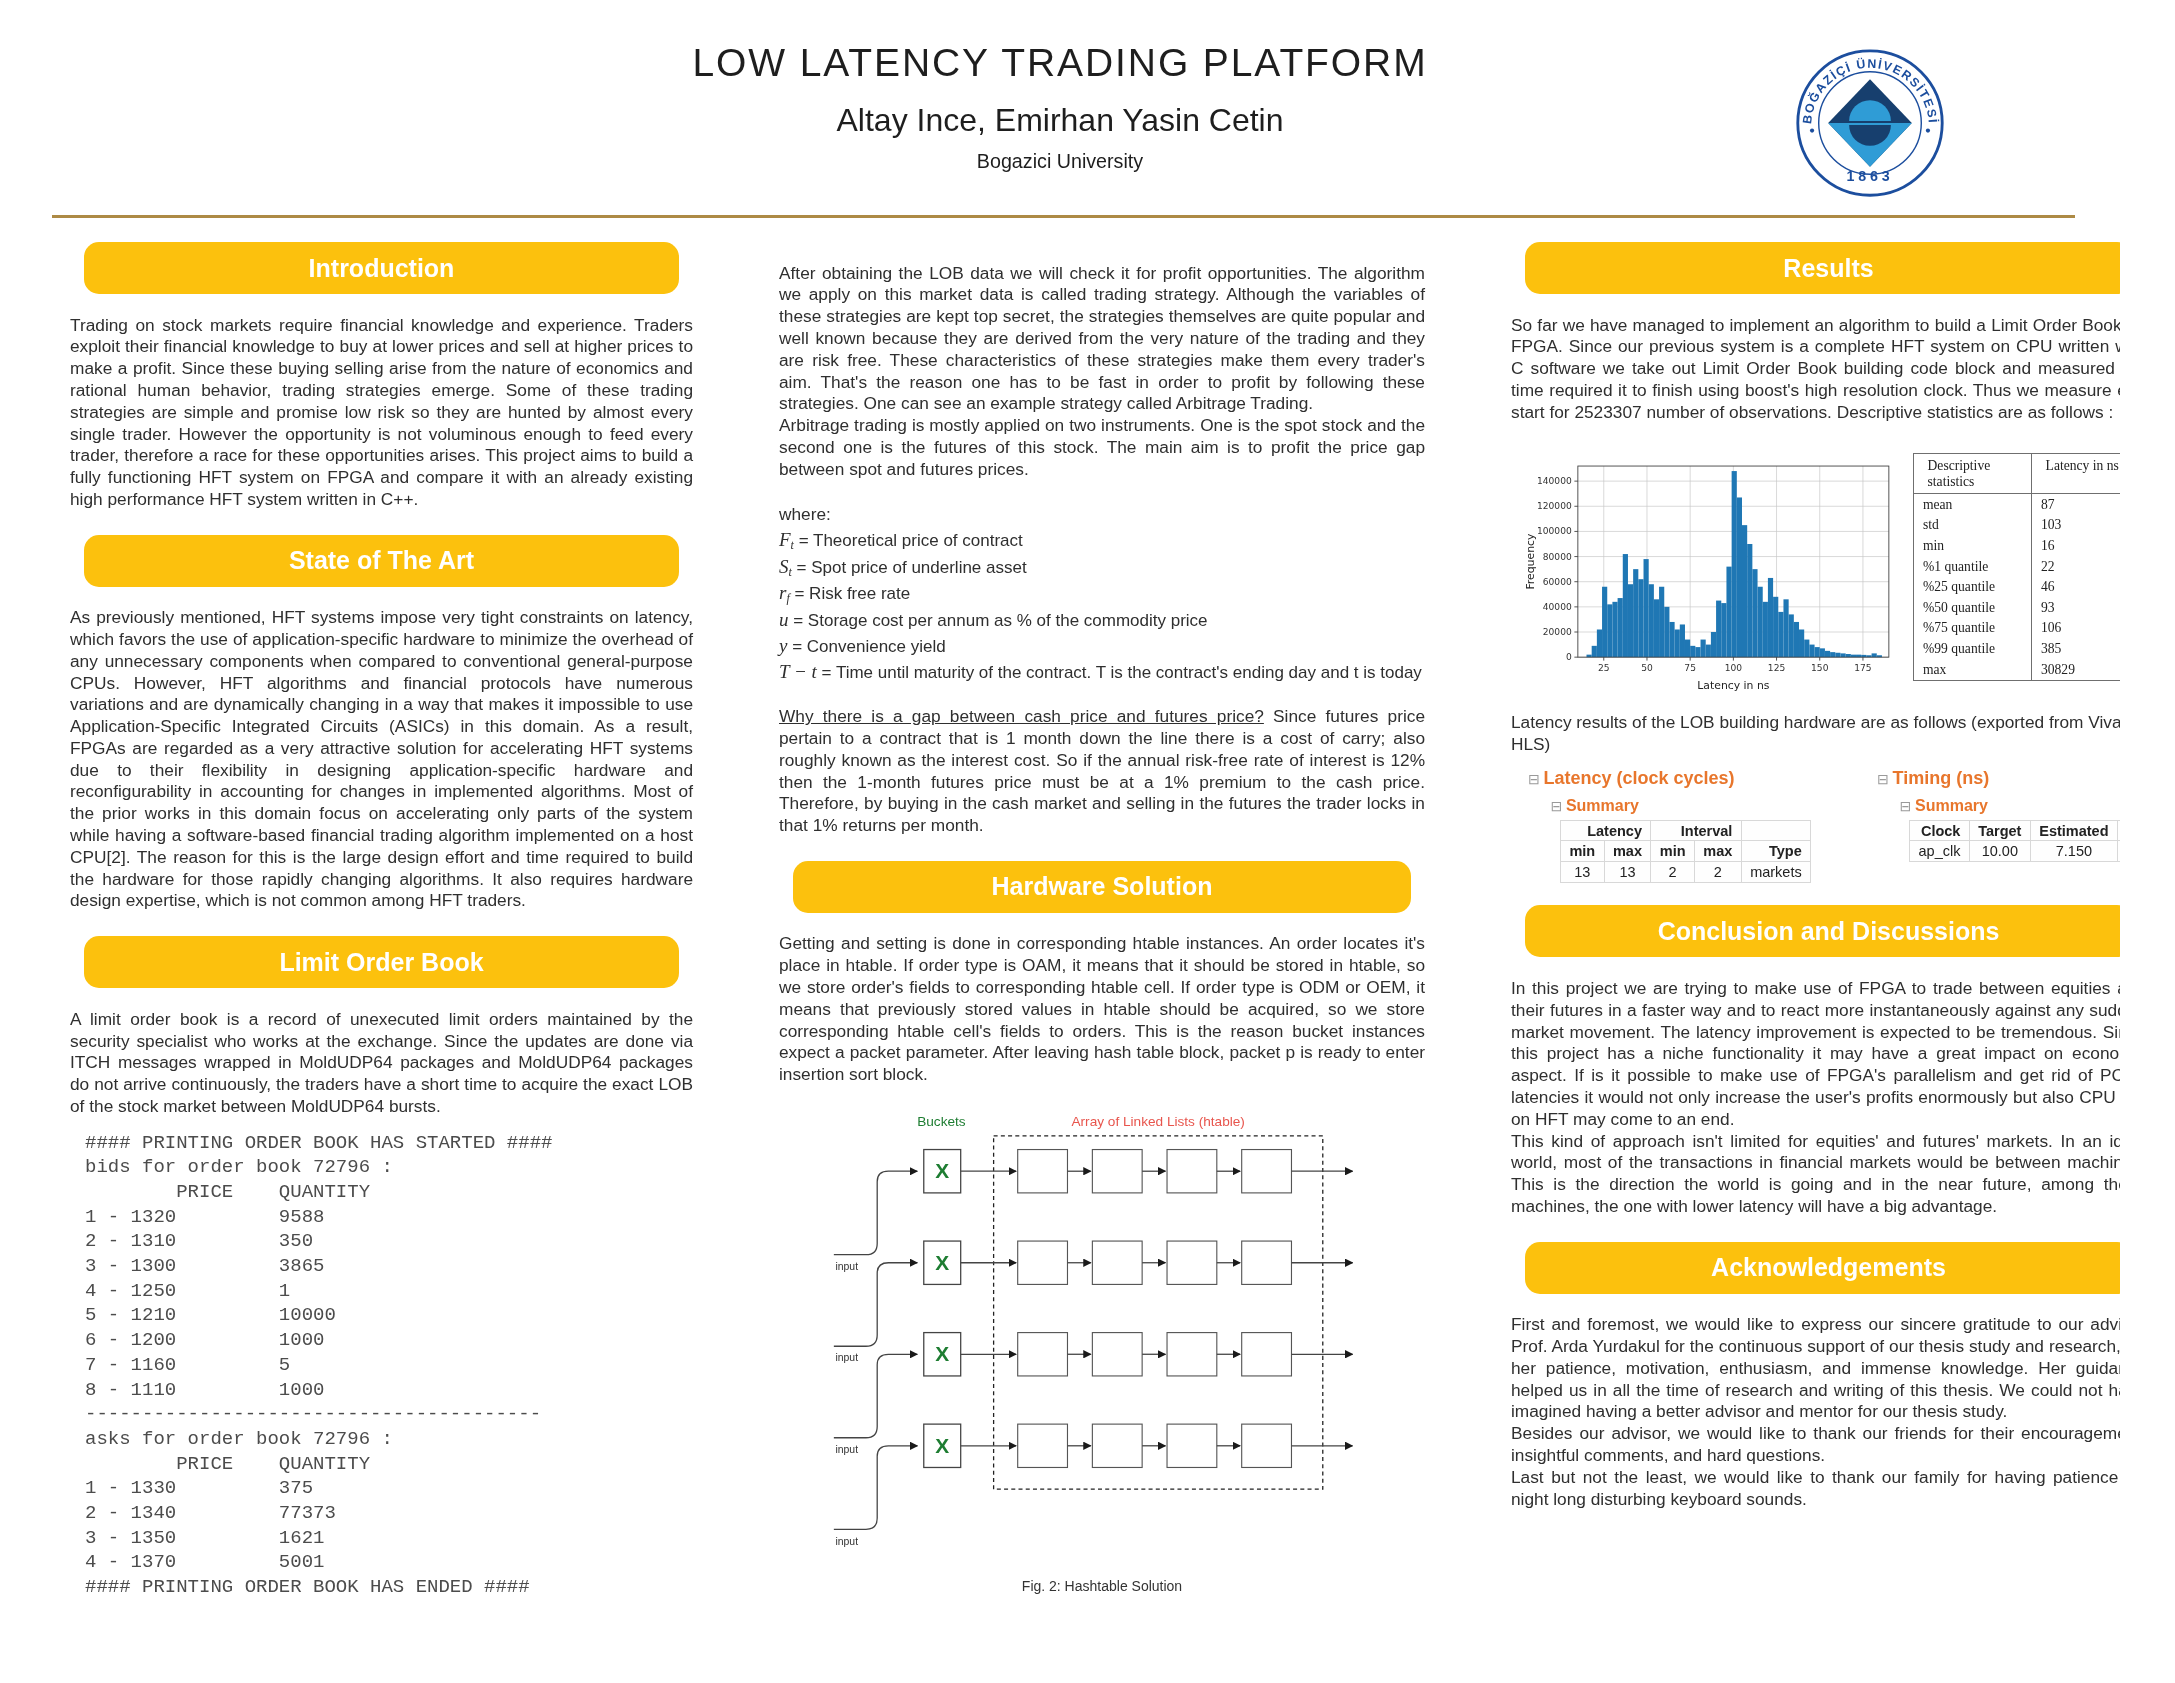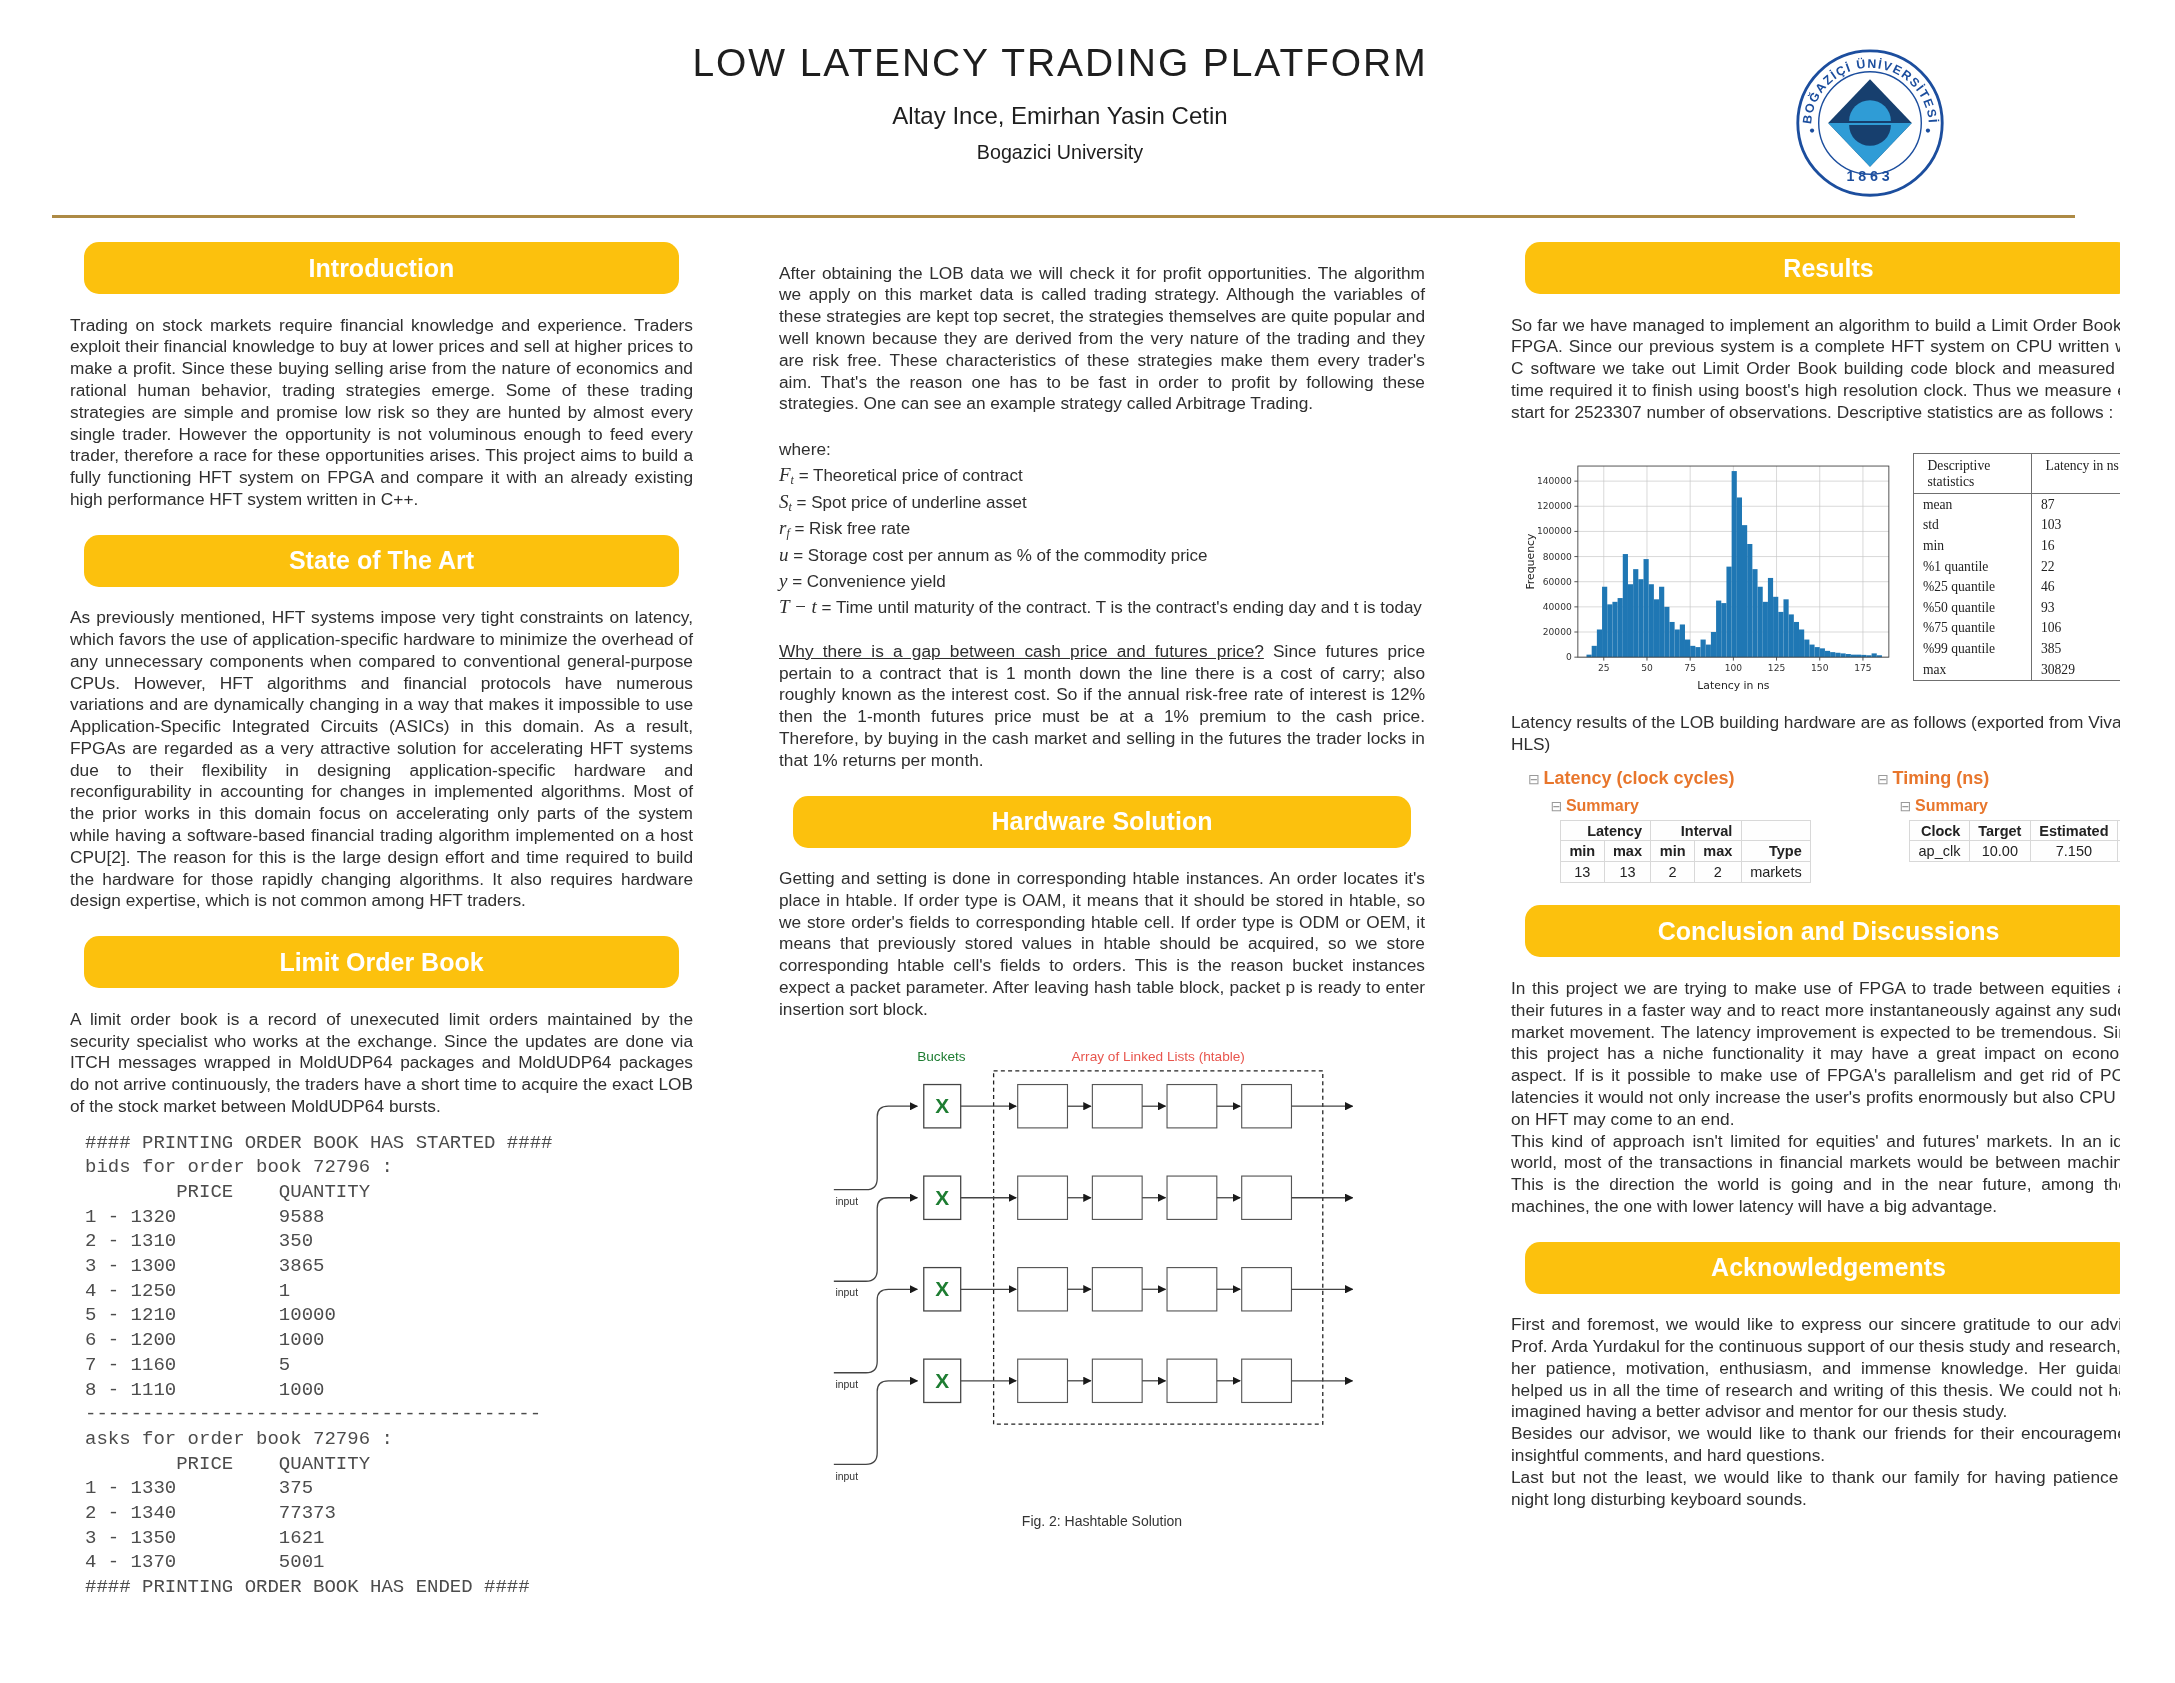--- a/index.html
+++ b/index.html
@@ -1,21 +1,21 @@
 <!DOCTYPE html>
 <html style="font-size:15px"><head>
 <meta charset="utf-8">
 <style>
   html,body{margin:0;padding:0;background:#ffffff;}
   .poster{position:relative;width:2120px;height:1684px;background:#fff;overflow:hidden;
           font-family:"Liberation Sans",sans-serif;color:#2f2f2f;}
   
   .masthead{text-align:center;padding-top:41px;}
   .title{font-size:39px;letter-spacing:1.9px;color:#1e1e1e;font-weight:normal;}
-  .authors{font-size:24px;color:#1e1e1e;margin-top:17px;}
+  .authors{font-size:32px;color:#1e1e1e;margin-top:17px;}
   .affiliation{font-size:19.7px;color:#1e1e1e;margin-top:11.2px;}
   .rule{position:absolute;left:52px;right:45px;top:215px;height:2.8px;background:#AD8A45;}
   .logo{position:absolute;top:47px;right:174px;width:152px;height:152px;}
   
   .columns{position:absolute;top:242px;left:70px;display:flex;gap:86px;}
   .col1{width:623px;} .col2{width:646px;} .col3{width:635px;}
   .section-bar{background:#FCC10D;border-radius:15px;height:52px;margin:0 14px;
                display:flex;align-items:center;justify-content:center;
                color:#ffffff;font-size:25px;font-weight:bold;}
   .section-bar.mt{margin-top:22.5px;}
@@ -128,20 +128,21 @@
 1 - 1330         375
 2 - 1340         77373
 3 - 1350         1621
 4 - 1370         5001
 #### PRINTING ORDER BOOK HAS ENDED ####</pre>
     </div>
 
     <div class="col2">
       <div class="body-block">
         <p class="para mp">After obtaining the LOB data we will check it for profit opportunities. The algorithm we apply on this market data is called trading strategy. Although the variables of these strategies are kept top secret, the strategies themselves are quite popular and well known because they are derived from the very nature of the trading and they are risk free. These characteristics of these strategies make them every trader's aim.  That's the reason one has to be fast in order to profit by following these strategies.  One can see an example strategy called Arbitrage Trading.</p>
+        <p class="para mp">Arbitrage trading is mostly applied on two instruments.  One is the spot stock and the second one is the futures of this stock. The main aim is to profit the price gap between spot and futures prices.</p>
       </div>
 
       <div class="where">where:</div>
       <div class="defs">
           <div><span class="def-sym">F</span><span class="def-sub">t</span><span> = Theoretical price of contract</span></div>
           <div><span class="def-sym">S</span><span class="def-sub">t</span><span> = Spot price of underline asset</span></div>
           <div><span class="def-sym">r</span><span class="def-sub">f</span><span> = Risk free rate</span></div>
           <div><span class="def-sym">u</span><span> = Storage cost per annum as % of the commodity price</span></div>
           <div><span class="def-sym">y</span><span> = Convenience yield</span></div>
           <div><span class="def-sym">T − t</span><span> = Time until maturity of the contract. T is the contract's ending day and t is today</span></div>

